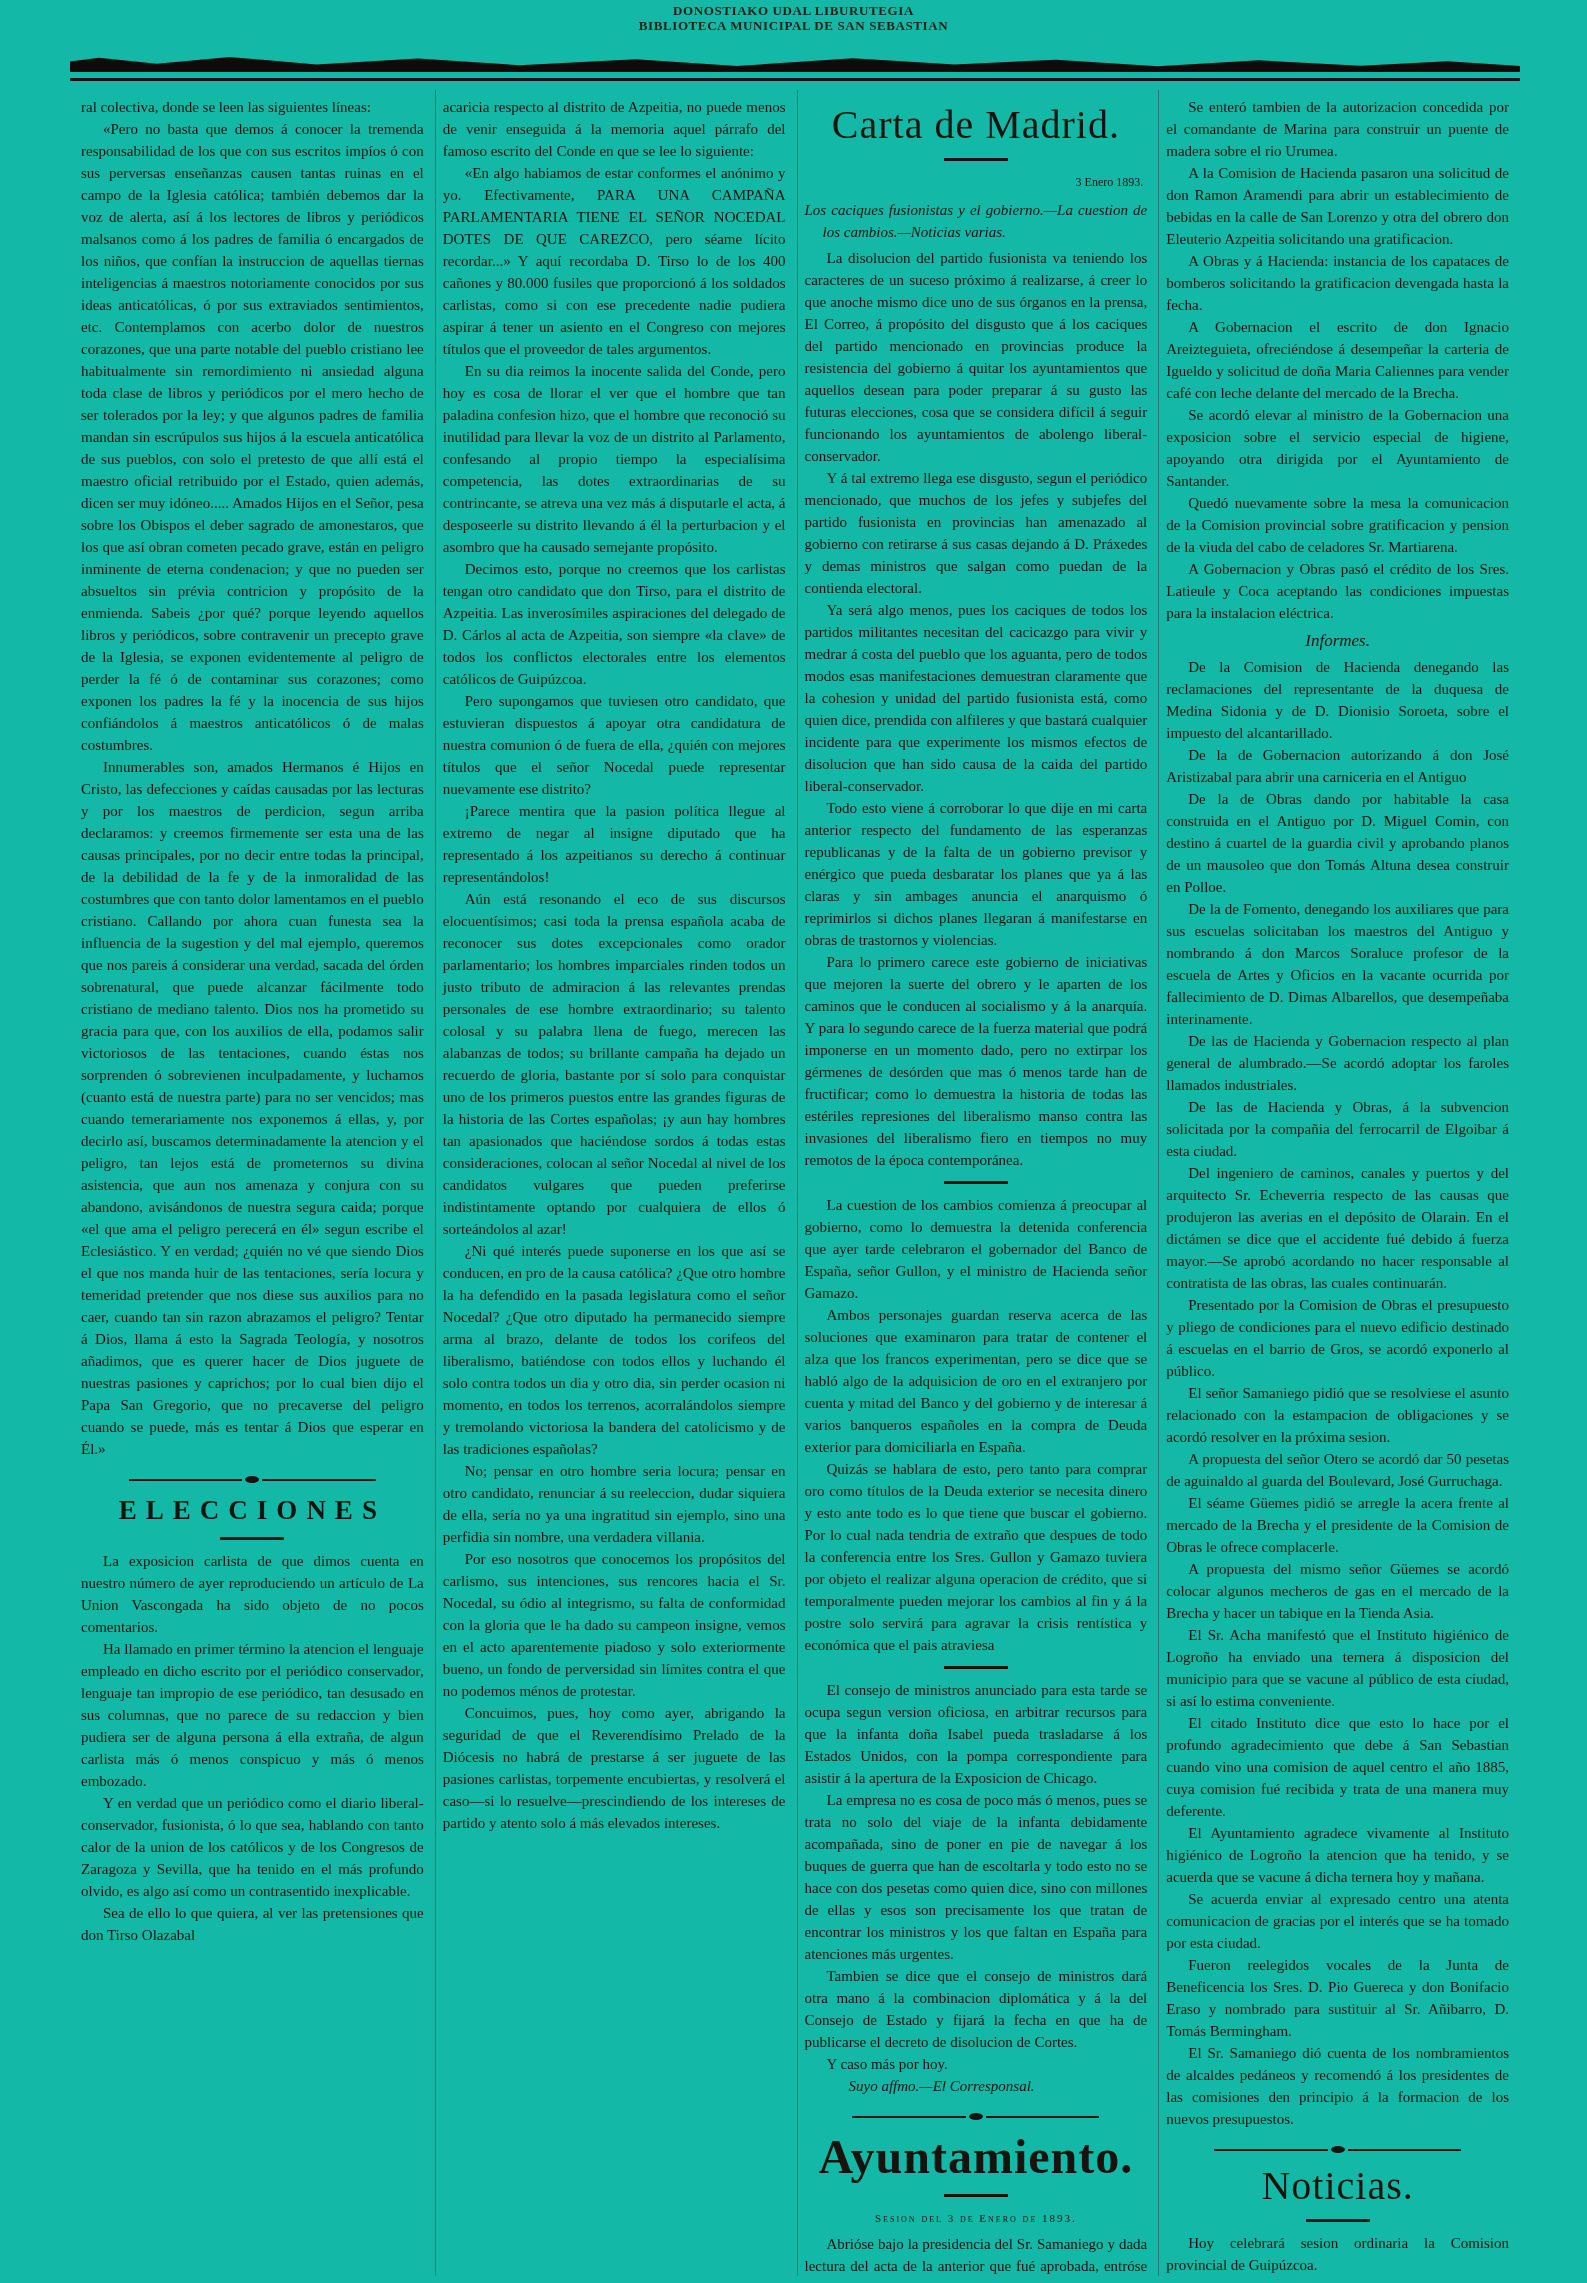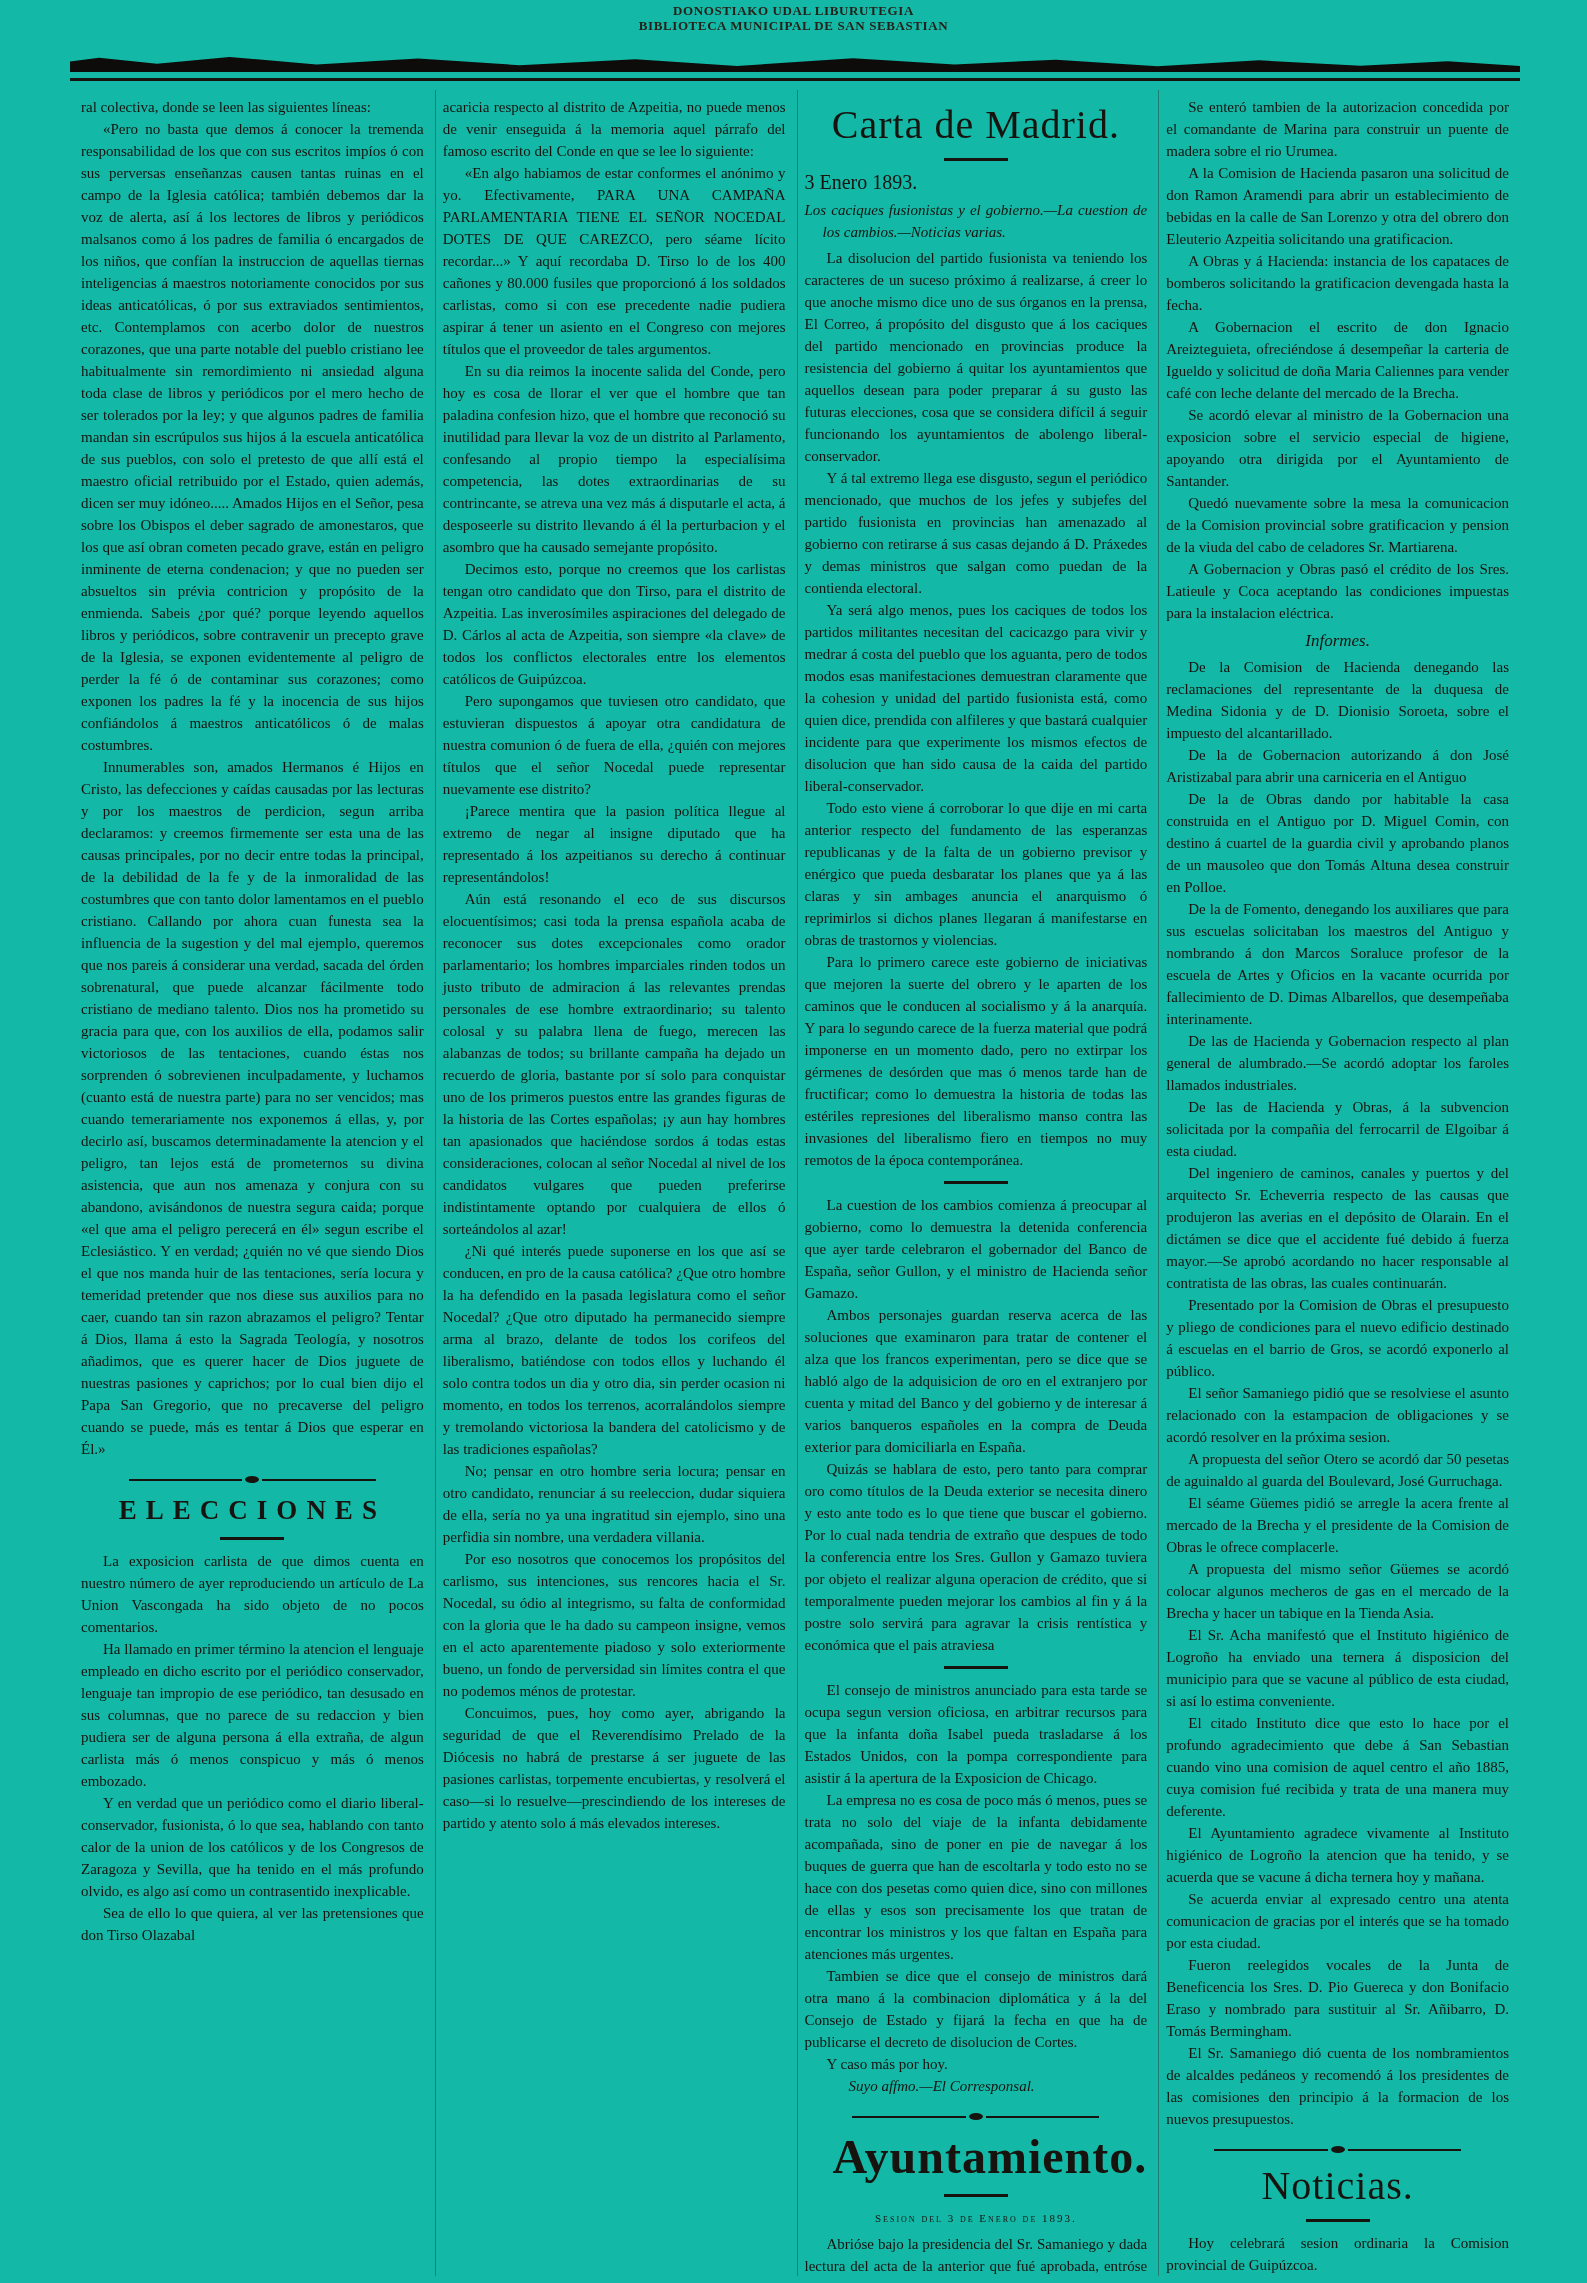--- a/index.html
+++ b/index.html
@@ -12,29 +12,29 @@
        54% 8%,61% 50%,68% 18%,75% 62%,82% 22%,89% 58%,95% 28%,100% 60%,100% 100%,0% 100%);}
   .top-rule{position:absolute;left:70px;top:78px;width:1450px;height:3px;background:#17140f;}
   .textarea{position:absolute;left:70px;top:90px;width:1450px;height:2186px;display:flex;}
   .col{flex:1 1 0;padding:6px 11px 0 11px;overflow:hidden;}
   .col + .col{border-left:1px solid rgba(45,40,32,.40);padding-left:7px;}
   .blk{font-size:15px;line-height:22px;text-align:justify;}
   .p{text-indent:22px;}
   .cont{text-indent:0;}
   .h-large{font-size:40px;line-height:46px;font-weight:normal;text-align:center;text-indent:0;
            margin:6px 0 2px 0;letter-spacing:1px;}
-  .h-xl{font-size:48px;line-height:54px;font-weight:bold;text-align:right;text-indent:0;
+  .h-xl{font-size:48px;line-height:54px;font-weight:bold;text-align:center;text-indent:0;
         margin:8px 0 2px 0;letter-spacing:1px;}
   .h-caps{font-size:27px;line-height:34px;font-weight:bold;text-align:center;text-indent:0;
           letter-spacing:9px;margin:10px 0 0 0;}
   .rule-short{width:64px;height:3px;background:#17140f;margin:10px auto;}
   .rule-fancy{display:flex;align-items:center;justify-content:center;margin:16px auto 10px auto;width:72%;}
   .rf-line{flex:1;height:2px;background:#17140f;}
   .rf-diamond{width:14px;height:7px;background:#17140f;margin:0 3px;border-radius:50%;}
-  .date-right{font-size:20px;margin:2px 4px 6px 0;}
+  .date-right{text-align:right;font-size:12px;margin:2px 4px 6px 0;}
   .lede{font-style:italic;padding-left:18px;text-indent:-18px;margin-bottom:4px;}
   .subhead-sc{text-align:center;text-indent:0;font-variant:small-caps;font-size:11px;
               letter-spacing:2px;margin:6px 0 4px 0;}
   .subhead-it{text-align:center;text-indent:0;font-style:italic;font-size:17px;margin:6px 0 4px 0;}
   .sig{font-style:italic;text-indent:44px;}
 </style>
 </head>
 <body>
 
 <div class="page">

